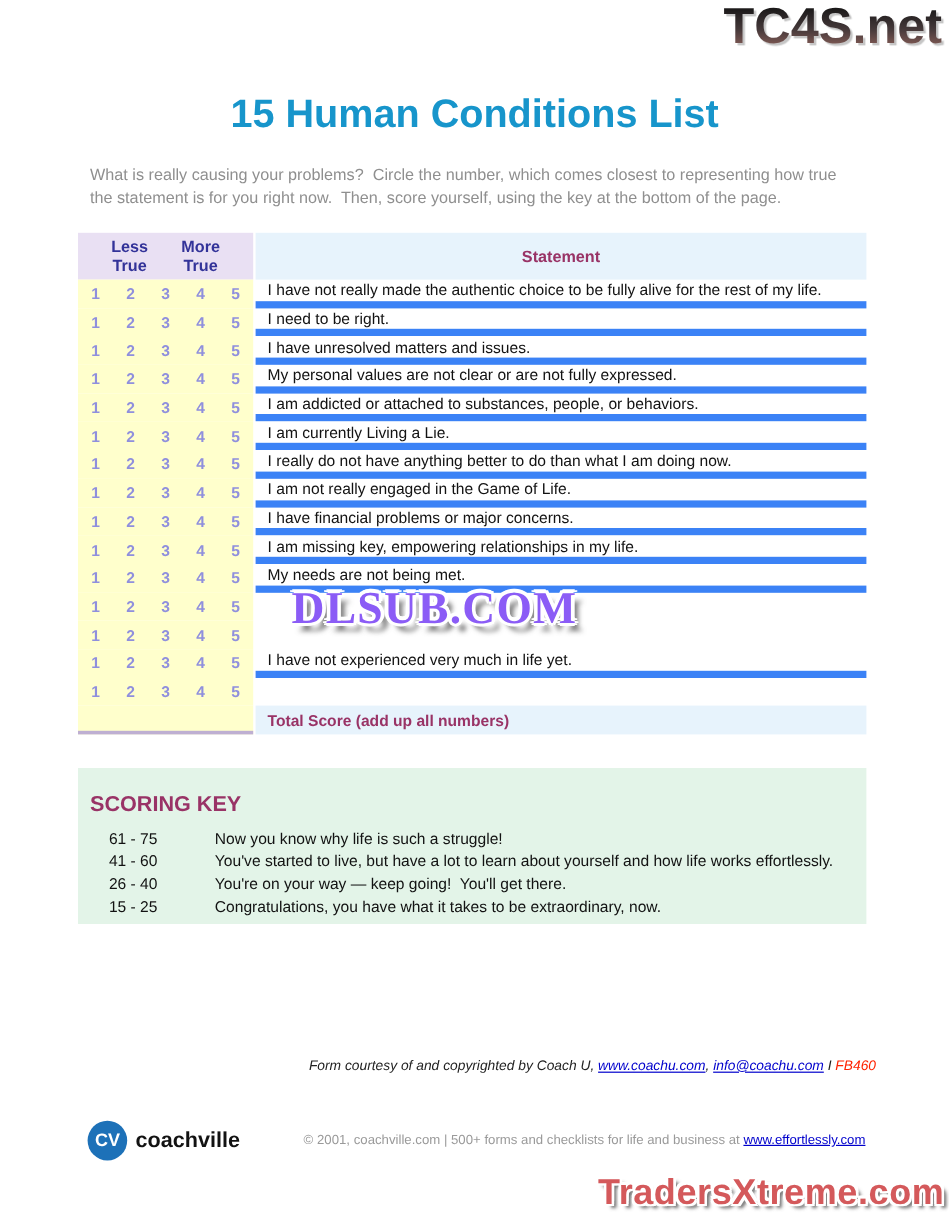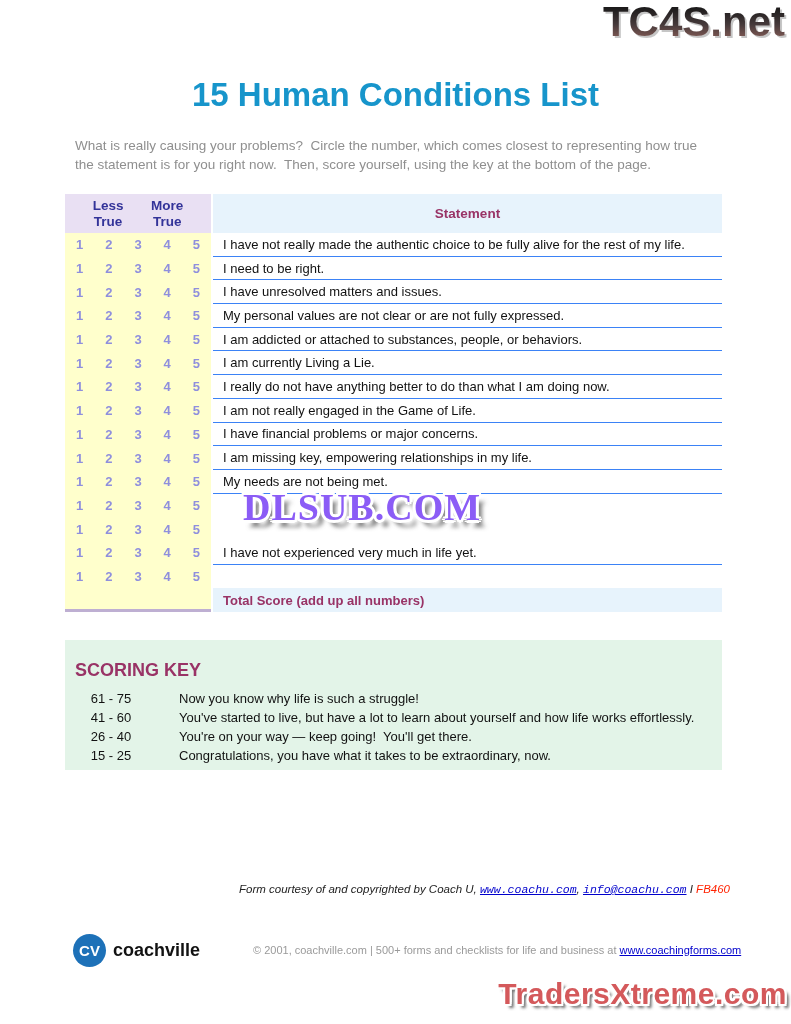--- a/index.html
+++ b/index.html
@@ -26,21 +26,21 @@
   .lbl{text-align:center;white-space:pre;}
   .lbl.less{grid-column:2;}
   .lbl.more{grid-column:4;}
   .stmt-hd{flex:1;margin-left:2px;background:#e7f3fc;display:flex;align-items:center;
         justify-content:center;color:#993366;font-weight:bold;font-size:13.5px;}
 
   .row{display:flex;height:23.7px;}
   .nums{width:146px;background:#ffffcc;display:grid;grid-template-columns:repeat(5,1fr);
         align-items:center;}
   .num{text-align:center;color:#8f8fdd;font-weight:bold;font-size:13px;cursor:pointer;}
-  .stmt{flex:1;margin-left:2px;border-bottom:1px solid #3b82f6;display:flex;
+  .stmt{flex:1;margin-left:2px;border-bottom:6px solid #3b82f6;display:flex;
         align-items:center;padding-left:10px;font-size:13px;color:#121212;white-space:pre-wrap;}
 
   .total-row{display:flex;height:24px;}
   .total-nums{width:146px;background:#ffffcc;border-bottom:3px solid #beafd2;}
   .total-stmt{flex:1;margin-left:2px;background:#e7f3fc;display:flex;align-items:center;
         padding-left:10px;color:#993366;font-weight:bold;font-size:13px;}
 
   
   .dlsub{position:absolute;left:243px;top:485px;font-family:"Liberation Serif",serif;
         font-weight:bold;font-size:38px;letter-spacing:1px;color:#8b5cf6;
@@ -51,21 +51,21 @@
   
   .scorebox{position:absolute;left:65px;top:640px;width:657px;height:130px;background:#e3f4e8;}
   .scorekey-title{position:absolute;left:10px;top:20px;color:#993366;font-weight:bold;font-size:18px;}
   .score-rows{position:absolute;left:0;top:50px;width:100%;}
   .score-row{display:flex;font-size:13px;line-height:1.45;color:#121212;}
   .range{width:92px;text-align:center;}
   .desc{margin-left:22px;white-space:pre-wrap;}
 
   
   .courtesy{position:absolute;top:883px;right:61px;font-size:11.5px;font-style:italic;color:#222;}
-  .courtesy a{color:#0000cc;text-decoration:underline;font-style:italic;font-family:Liberation Mono, monospace;}
+  .courtesy a{color:#0000cc;text-decoration:underline;font-style:italic;}
   .fbcode{color:#ff2200;}
 
   .cv-logo{position:absolute;left:73px;top:934px;width:33px;height:33px;border-radius:50%;
         background:#1d71b8;color:#fff;font-weight:bold;font-size:15px;display:flex;
         align-items:center;justify-content:center;}
   .brand-name{position:absolute;left:113px;top:940px;font-size:18px;font-weight:bold;color:#121212;}
   .copyright{position:absolute;left:253px;top:944px;font-size:11px;color:#9a9a9a;}
   .copyright a{color:#0000cc;text-decoration:underline;}
 
   .traders{position:absolute;top:977px;right:4px;font-size:30px;font-weight:bold;
@@ -291,17 +291,17 @@
     <div class="desc">Congratulations, you have what it takes to be extraordinary, now.</div>
   </div>
 </div>
   </div>
 
   <div class="courtesy"><span>Form courtesy of and copyrighted by Coach U, </span><a href="#">www.coachu.com</a><span>, </span><a href="#">info@coachu.com</a><span> I </span><span class="fbcode">FB460</span></div>
 
   <div class="cv-logo">CV</div>
   <div class="brand-name">coachville</div>
 
-  <div class="copyright"><span>© 2001, coachville.com | 500+ forms and checklists for life and business at </span><a href="#">www.coachingforms.com</a></div>
+  <div class="copyright"><span>© 2001, coachville.com | 500+ forms and checklists for life and business at </span><a href="#">www.effortlessly.com</a></div>
 
   <div class="traders">TradersXtreme.com</div>
 
 </div>
 
 </body></html>

